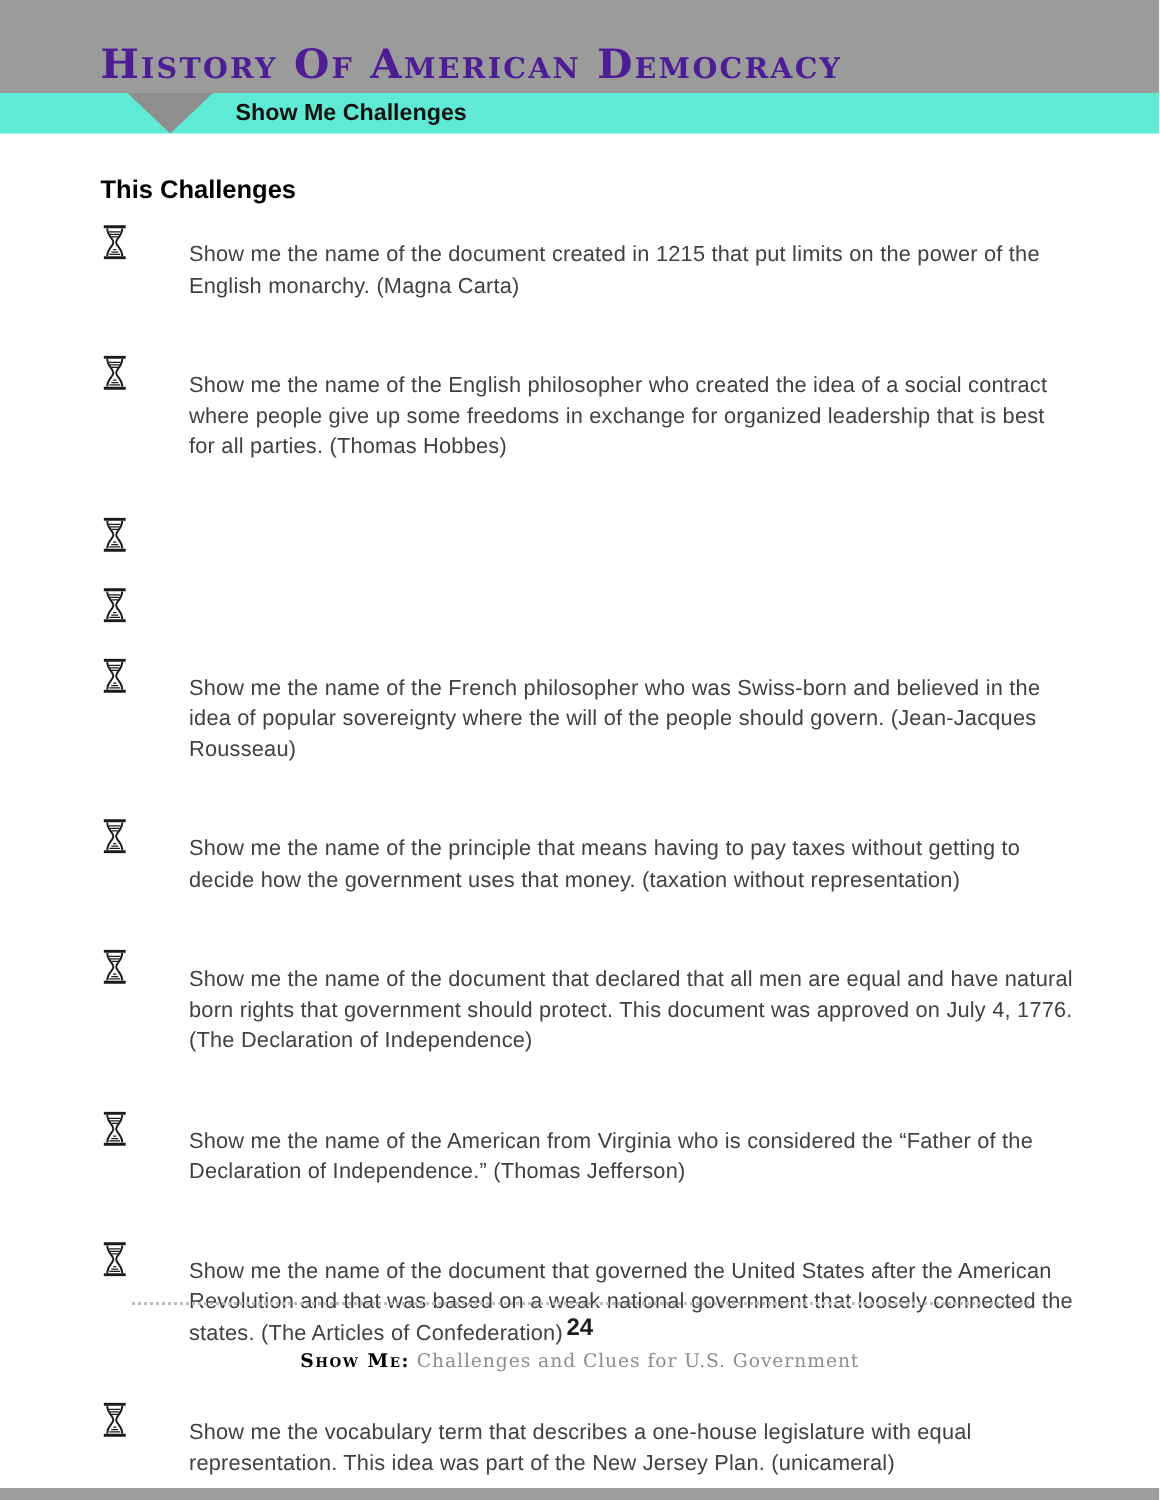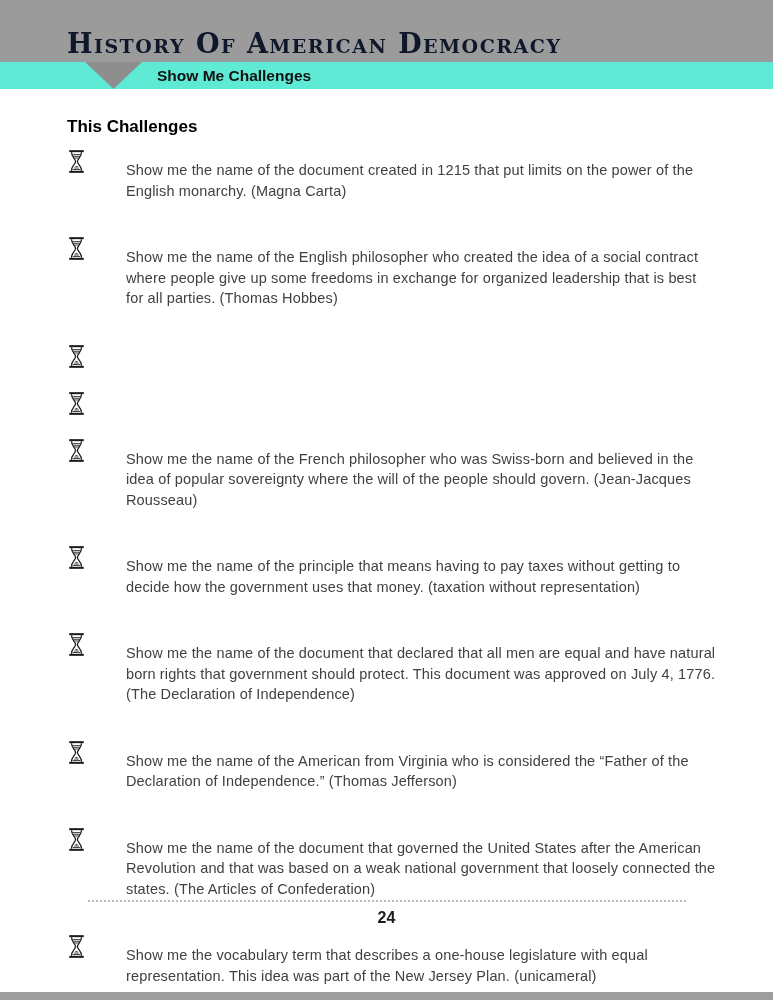--- a/index.html
+++ b/index.html
@@ -22,21 +22,21 @@
     align-items: flex-end;
     padding: 0 0 5px 67px;
   }
   .page-title {
     margin: 0;
     font-family: "DejaVu Serif", serif;
     font-weight: 700;
     font-variant: small-caps;
     font-size: 27px;
     letter-spacing: 1.5px;
-    color: #0f172a;
+    color: #4c1d95;
     line-height: 1;
   }
   .band-sub {
     position: relative;
     height: 27px;
     background: #5eead4;
   }
   .ribbon-chevron {
     position: absolute;
     left: 85px;
@@ -89,21 +89,21 @@
     font-size: 14.5px;
     line-height: 20.5px;
     color: #414141;
     letter-spacing: 0.15px;
   }
 
   
   .footer {
     position: absolute;
     left: 0;
-    top: 900px;
+    top: 868px;
     width: 100%;
     text-align: center;
   }
   .dotted-rule {
     width: 598px;
     margin: 0 auto 7px auto;
     border-top: 2px dotted #bdbdbd;
   }
   .page-number {
     font-weight: 700;
@@ -347,16 +347,20 @@
       </svg>
     </span>
     <p class="challenge-text">Show me the vocabulary term that describes a one-house legislature with equal representation. This idea was part of the New Jersey Plan. (unicameral)</p>
   </li>
 </ul>
   </main>
 
   <footer class="footer">
     <div class="dotted-rule"></div>
     <div class="page-number">24</div>
+    <div class="series-line">
+      <span class="series-label">Show Me:</span>
+      <span class="series-title">Challenges and Clues for U.S. Government</span>
+    </div>
   </footer>
 
   <div class="bottom-strip"></div>
 </div>
 
 </body></html>

